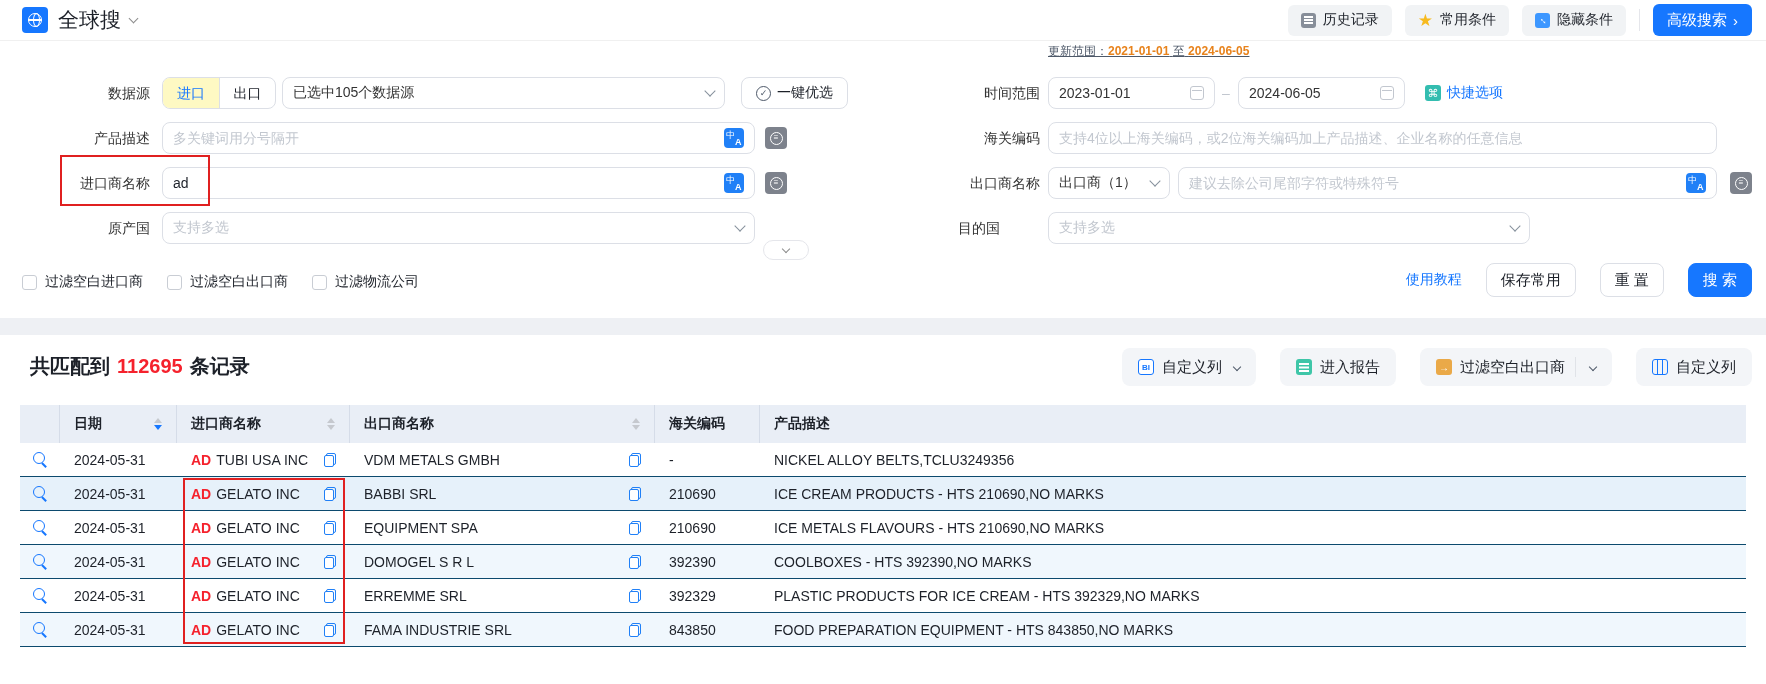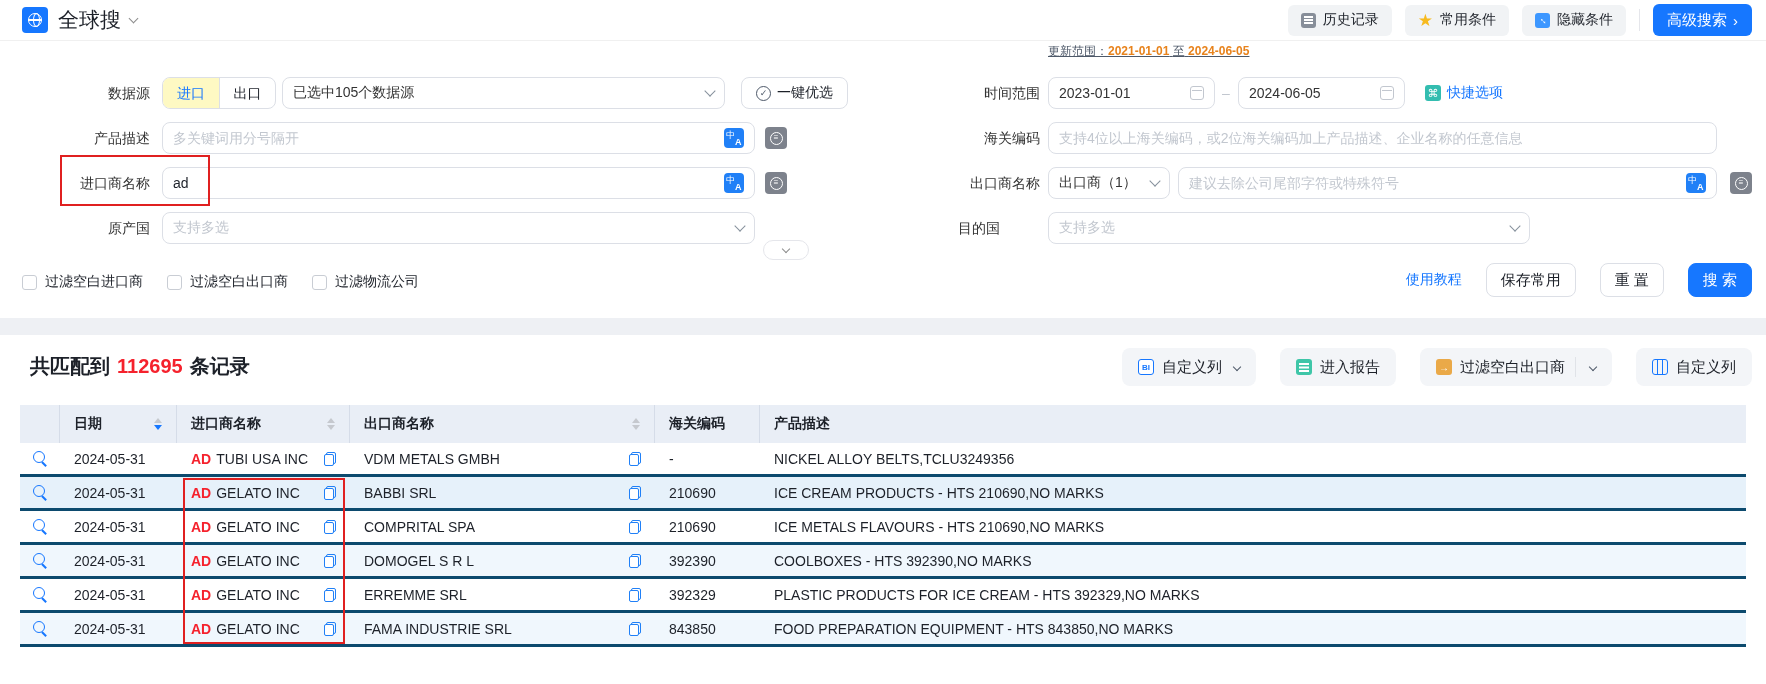--- a/index.html
+++ b/index.html
@@ -109,21 +109,21 @@
 .th { display:flex; align-items:center; height:100%; padding:0 14px; border-right:1px solid #d5dce8; }
 .th:last-child { border-right:none; }
 .c0 { width:40px; flex:none; } .c1 { width:117px; flex:none; } .c2 { width:173px; flex:none; }
 .c3 { width:305px; flex:none; } .c4 { width:105px; flex:none; } .c5 { flex:1; min-width:0; }
 .sorts { margin-left:auto; display:flex; flex-direction:column; gap:2px; padding-left:8px; cursor:pointer; }
 .s-up { width:0; height:0; border-left:4px solid transparent; border-right:4px solid transparent;
   border-bottom:5px solid #c5c8ce; }
 .s-down { width:0; height:0; border-left:4px solid transparent; border-right:4px solid transparent;
   border-top:5px solid #c5c8ce; }
 .s-down.blue { border-top-color:#1677ff; }
-.trow { display:flex; height:34px; align-items:center; border-bottom:3px solid #0c4a6e; color:#1d2129; }
+.trow { display:flex; height:34px; align-items:center; border-bottom:1px solid #0c4a6e; color:#1d2129; }
 .trow.alt { background:#f0f7fd; }
 .trow.alt-strong { background:#e6f1fa; }
 .td { padding:0 14px; display:flex; align-items:center; height:100%; overflow:hidden; white-space:nowrap; }
 .td.c0 { justify-content:center; padding:0; }
 .hl { color:#f5222d; font-weight:bold; margin-right:5px; }
 .ic-search { width:15px; height:15px; position:relative; display:inline-block; cursor:pointer; }
 .ic-search::before { content:""; position:absolute; left:0; top:0; width:10px; height:10px;
   border:1.8px solid #1677ff; border-radius:50%; }
 .ic-search::after { content:""; position:absolute; left:9.5px; top:10px; width:6px; height:1.8px;
   background:#1677ff; transform:rotate(45deg); transform-origin:left center; }
@@ -382,21 +382,21 @@
     </div>
     <div class="td c1">
             <span>2024-05-31</span>
           </div>
     <div class="td c2">
       <span class="hl">AD</span>
       <span>GELATO INC</span>
       <span class="ic-copy"></span>
     </div>
     <div class="td c3">
-      <span class="txt">COMPRITAL SPA</span>
+      <span class="txt">EQUIPMENT SPA</span>
       <span class="ic-copy"></span>
     </div>
     <div class="td c4">210690</div>
     <div class="td c5">ICE METALS FLAVOURS - HTS 210690,NO MARKS</div>
   </div>
         <div class="trow alt">
     <div class="td c0">
       <span class="ic-search"></span>
     </div>
     <div class="td c1">

